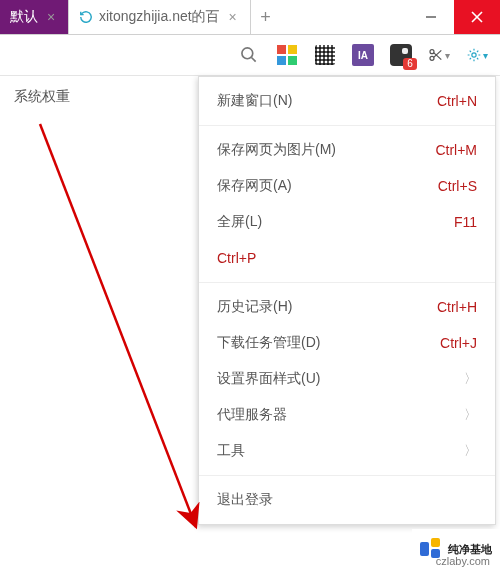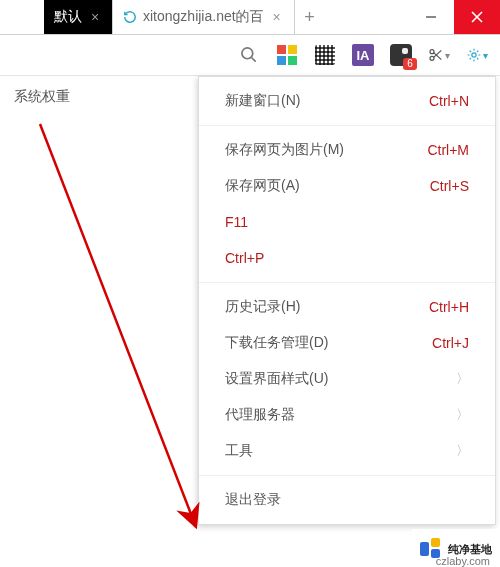--- a/index.html
+++ b/index.html
@@ -1,40 +1,40 @@
 <!DOCTYPE html>
 <html><head>
 <meta charset="utf-8">
 <style>
   html,body{margin:0;padding:0;width:500px;height:567px;font-family:"Microsoft YaHei",Arial,sans-serif;font-size:14px;overflow:hidden;background:#fff;}
   .tabbar{height:34px;display:flex;align-items:stretch;border-bottom:1px solid #d0d0d0;}
   .tab{height:34px;display:flex;align-items:center;padding:0 10px;border-right:1px solid #d0d0d0;gap:6px;min-width:0;}
-  .tab.active{background:#000000;color:#fff;margin-left:44px;}
+  .tab.active{background:#701a75;color:#fff;}
   .tab.inactive{background:#fff;color:#666;max-width:220px;}
   .tab .favicon{width:14px;height:14px;display:inline-flex;align-items:center;justify-content:center;}
   .tab .title{white-space:nowrap;overflow:hidden;text-overflow:ellipsis;flex:1;}
   .tab .close{width:14px;text-align:center;color:#999;}
   .newtab{width:30px;display:flex;align-items:center;justify-content:center;color:#888;font-size:18px;}
   .winctrl{margin-left:auto;display:flex;}
   .winbtn{width:46px;height:34px;display:flex;align-items:center;justify-content:center;color:#555;}
   .winbtn.close{background:#e81123;color:#fff;}
   .toolbar{height:40px;display:flex;align-items:center;justify-content:flex-end;padding:0 12px;gap:16px;border-bottom:1px solid #e5e5e5;}
   .tool-icon{width:22px;height:22px;display:flex;align-items:center;justify-content:center;color:#666;position:relative;}
   .grid-icon span{display:grid;grid-template-columns:9px 9px;grid-template-rows:9px 9px;gap:2px;}
   .grid-icon b{display:block;width:9px;height:9px;}
   .qr{width:20px;height:20px;background:repeating-linear-gradient(0deg,#555 0 2px,#fff 2px 4px),repeating-linear-gradient(90deg,#555 0 2px,#fff 2px 4px);background-blend-mode:multiply;border-radius:2px;}
-  .badge-ia{width:22px;height:22px;background:#6b4b9e;color:#fff;display:flex;align-items:center;justify-content:center;font-size:13px;border-radius:2px;font-weight:bold;}
+  .badge-ia{width:22px;height:22px;background:#6b4b9e;color:#fff;display:flex;align-items:center;justify-content:center;font-size:10px;border-radius:2px;font-weight:bold;}
   .dark-sq{width:22px;height:22px;background:#333;border-radius:4px;position:relative;}
   .dark-sq::after{content:"";position:absolute;top:4px;right:4px;width:6px;height:6px;background:#eee;border-radius:2px;}
   .red-badge{position:absolute;bottom:-4px;right:-5px;background:#e53935;color:#fff;font-size:10px;line-height:12px;min-width:12px;text-align:center;border-radius:3px;padding:0 1px;}
   .gear{color:#2aa7c7;}
   .content{position:relative;height:calc(567px - 34px - 40px);}
   .left-text{position:absolute;left:14px;top:12px;color:#555;}
   .menu{position:absolute;right:4px;top:0;width:296px;background:#fff;box-shadow:-1px 2px 6px rgba(0,0,0,.18);border:1px solid #ddd;padding:6px 0;}
-  .menu-item{display:flex;align-items:center;height:36px;padding:0 26px;color:#555;}
+  .menu-item{display:flex;align-items:center;height:36px;padding:0 18px;color:#555;}
   .menu-item .lbl{flex:1;white-space:nowrap;}
   .menu-item .shortcut{color:#b91c1c;text-align:right;}
   .sep{height:1px;background:#eee;margin:6px 0;}
   .chev{color:#aaa;font-size:13px;margin-left:8px;}
   .arrow{position:absolute;left:20px;top:38px;pointer-events:none;}
   .watermark{position:absolute;right:0;bottom:0;height:40px;display:flex;align-items:center;padding:0 8px;gap:6px;background:#fff;}
   .wm-logo{width:22px;height:22px;position:relative;}
   .wm-logo b{position:absolute;display:block;border-radius:2px;}
   .wm-title{font-weight:bold;color:#222;font-size:11px;}
   .wm-url{color:#777;font-size:11px;position:absolute;right:10px;bottom:2px;margin-left:19px;}
@@ -127,20 +127,21 @@
       <div class="sep"></div>
       <div class="menu-item">
         <span class="lbl">保存网页为图片(M)</span>
         <span class="shortcut">Ctrl+M</span>
       </div>
       <div class="menu-item">
         <span class="lbl">保存网页(A)</span>
         <span class="shortcut">Ctrl+S</span>
       </div>
       <div class="menu-item">
+        <span class="lbl">全屏(L)</span>
         <span class="shortcut">F11</span>
       </div>
       <div class="menu-item">
         <span class="shortcut">Ctrl+P</span>
       </div>
       <div class="sep"></div>
       <div class="menu-item">
         <span class="lbl">历史记录(H)</span>
         <span class="shortcut">Ctrl+H</span>
       </div>

